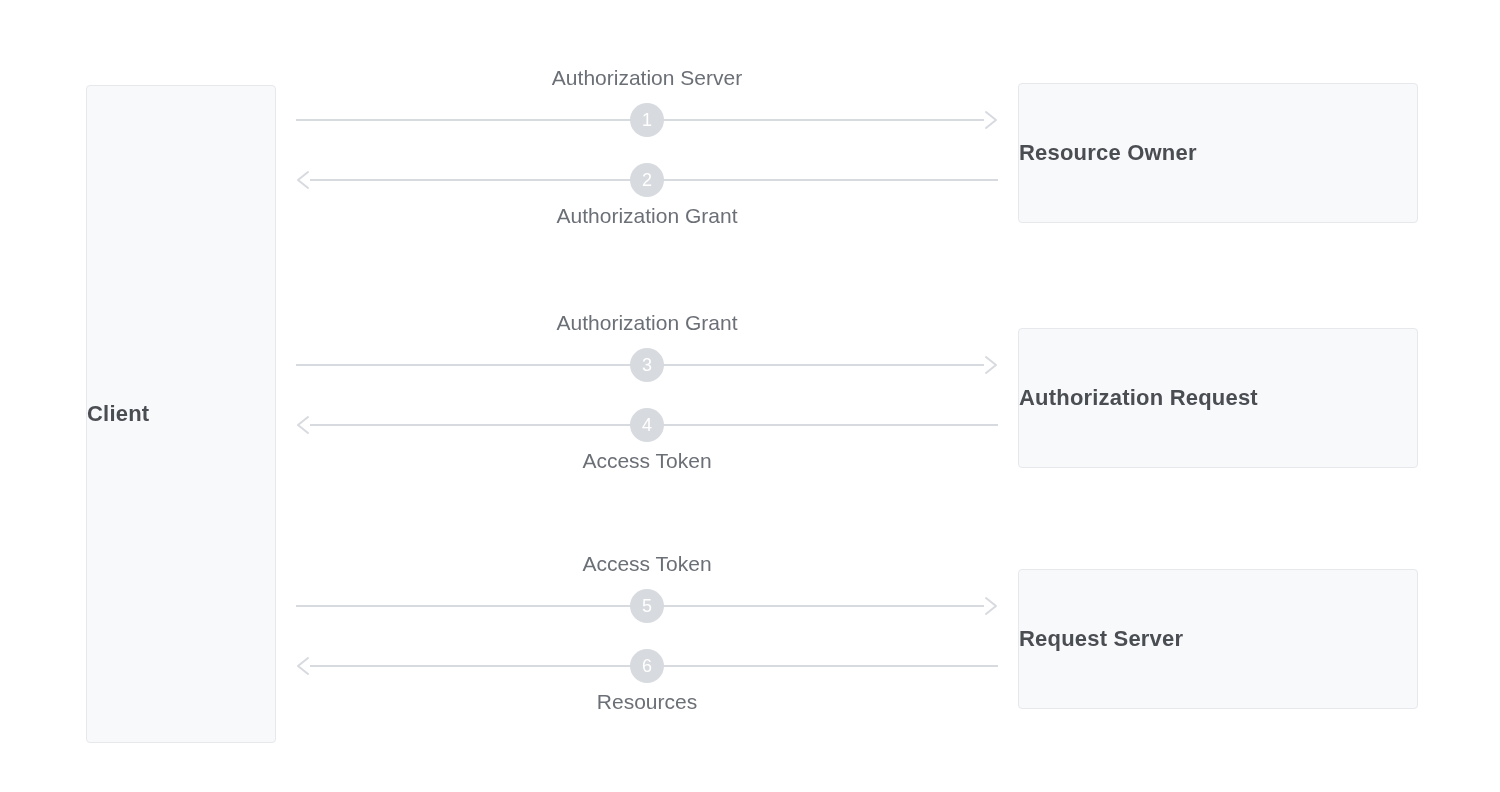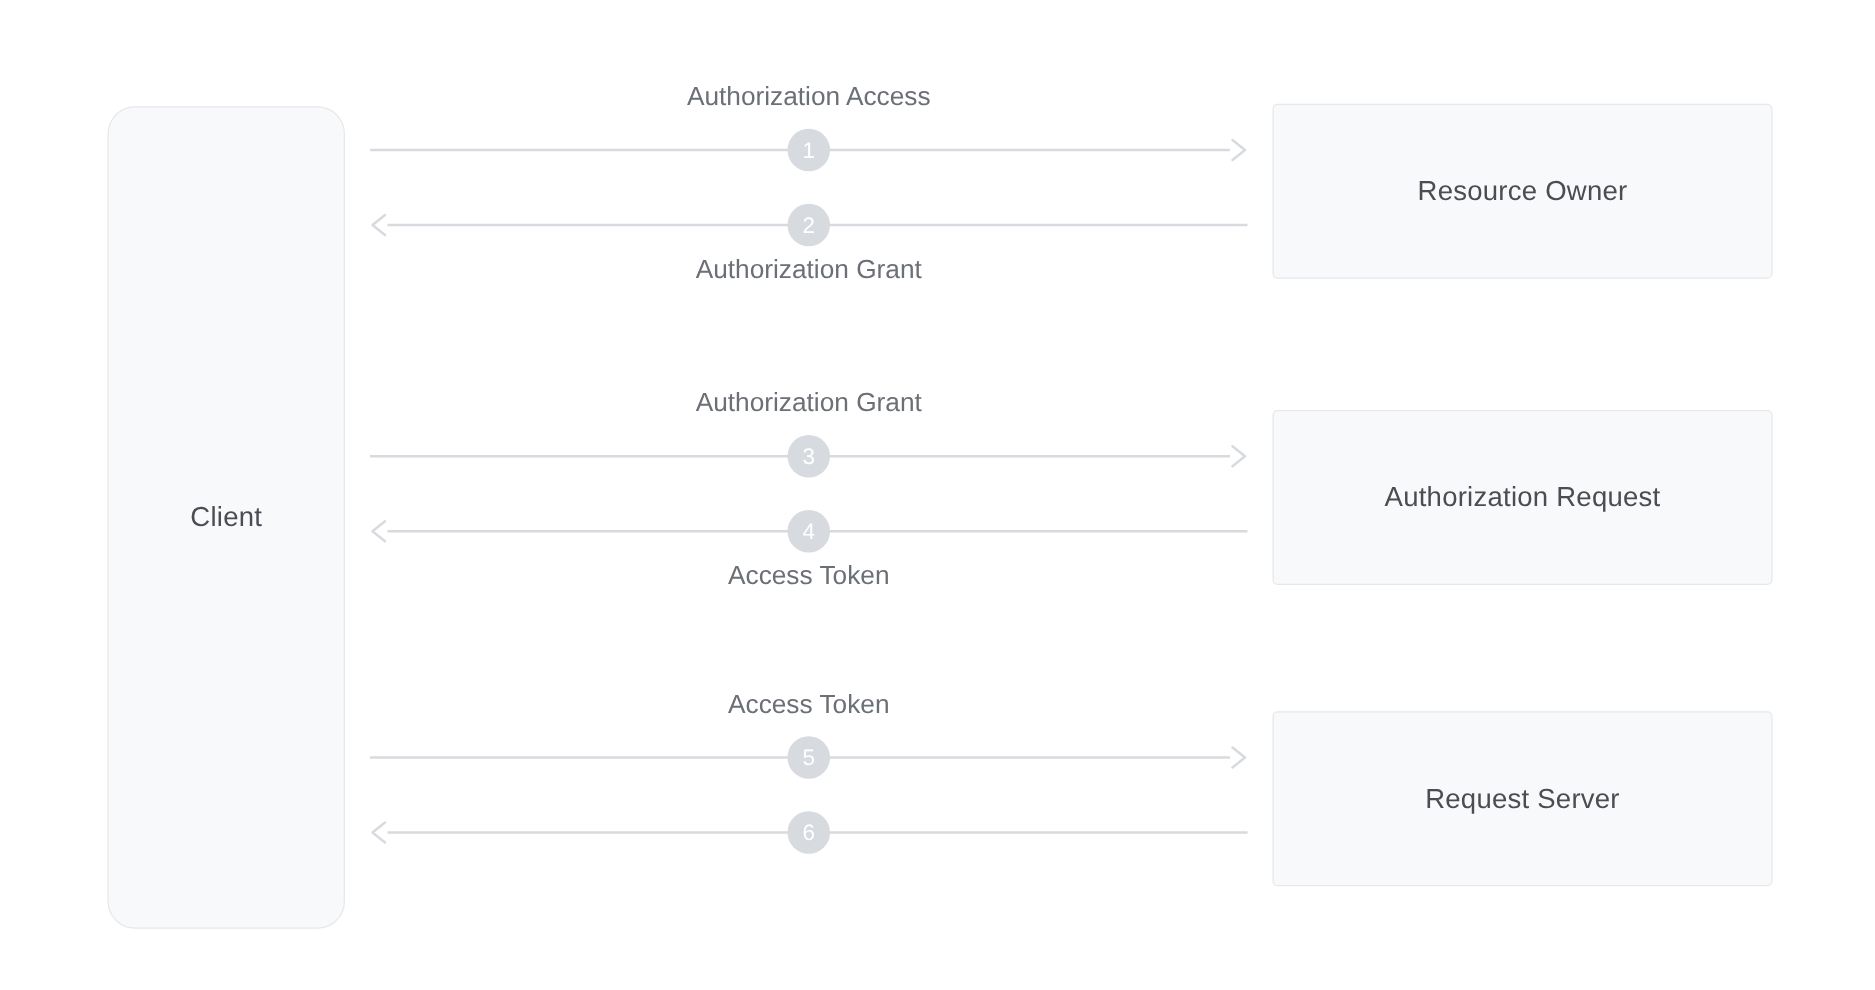--- a/index.html
+++ b/index.html
@@ -19,33 +19,32 @@
     height: 792px;
   }
 
   .node {
     position: absolute;
     background: #f8f9fb;
     border: 1px solid #e6e8ec;
     border-radius: 4px;
     display: flex;
     align-items: center;
-    justify-content: center;
     font-size: 22px;
     color: #4a4d52;
     letter-spacing: 0.2px;
     box-sizing: border-box;
+    font-weight: bold;
   }
 
   .client-node {
     left: 86px;
     top: 85px;
     width: 190px;
     height: 658px;
-    border-radius: 22px;
   }
 
   .right-node {
     left: 1018px;
     width: 400px;
     height: 140px;
   }
   .resource-owner { top: 83px; }
   .authorization-server { top: 328px; }
   .resource-server { top: 569px; }
@@ -115,21 +114,21 @@
   </div>
 
   <div class="node right-node authorization-server">
     <span>Authorization Request</span>
   </div>
 
   <div class="node right-node resource-server">
     <span>Request Server</span>
   </div>
 
-  <div class="label" style="top:66px;">Authorization Access</div>
+  <div class="label" style="top:66px;">Authorization Server</div>
 
   <div class="arrow" style="top:108px;">
     <div class="line"></div>
     <svg class="head" viewBox="0 0 14 24">
         <polyline points="2,4 12,12 2,20"></polyline>
       </svg>
   </div>
   <div class="badge" style="top:103px;">
     <span>1</span>
   </div>
@@ -179,14 +178,15 @@
   </div>
   <div class="arrow" style="top:654px;">
     <svg class="head" viewBox="0 0 14 24">
         <polyline points="12,4 2,12 12,20"></polyline>
       </svg>
     <div class="line"></div>
   </div>
   <div class="badge" style="top:649px;">
     <span>6</span>
   </div>
+  <div class="label" style="top:690px;">Resources</div>
 
 </div>
 
 </body></html>

